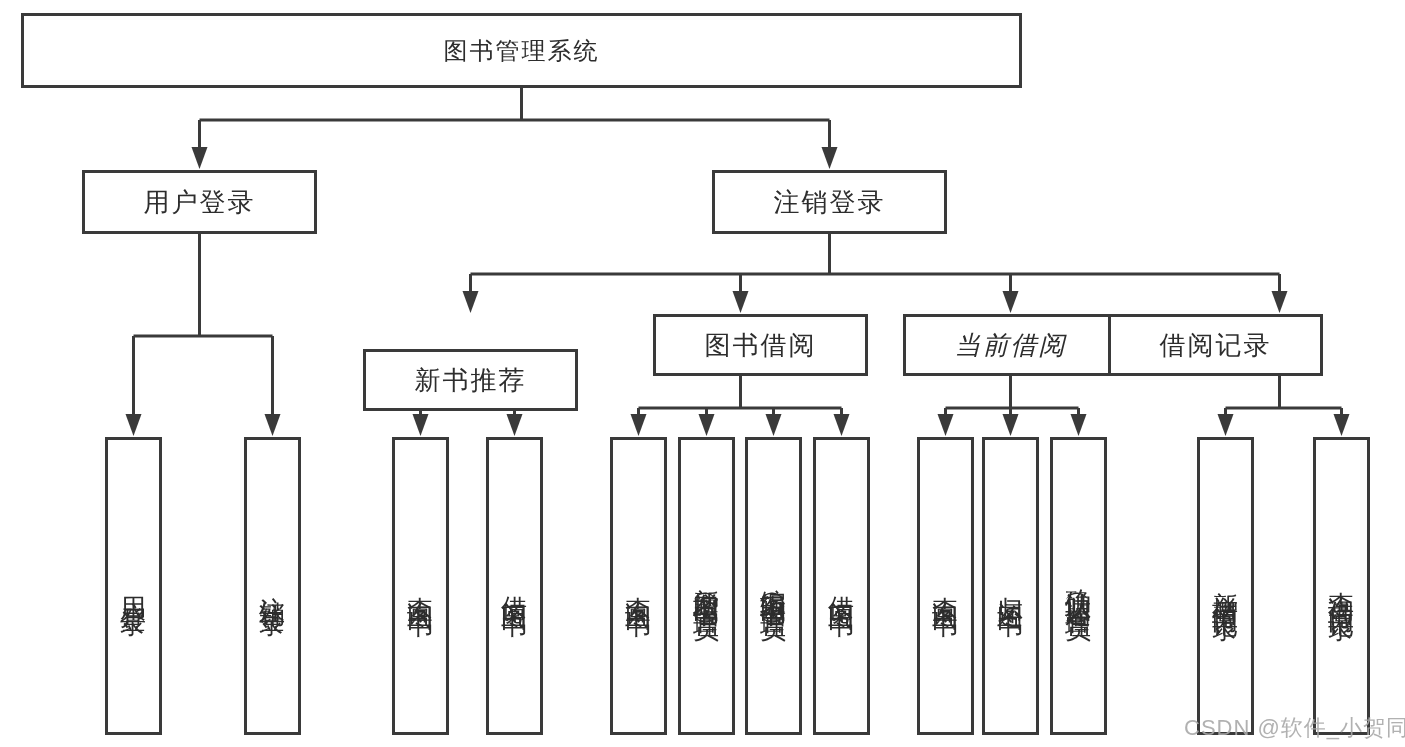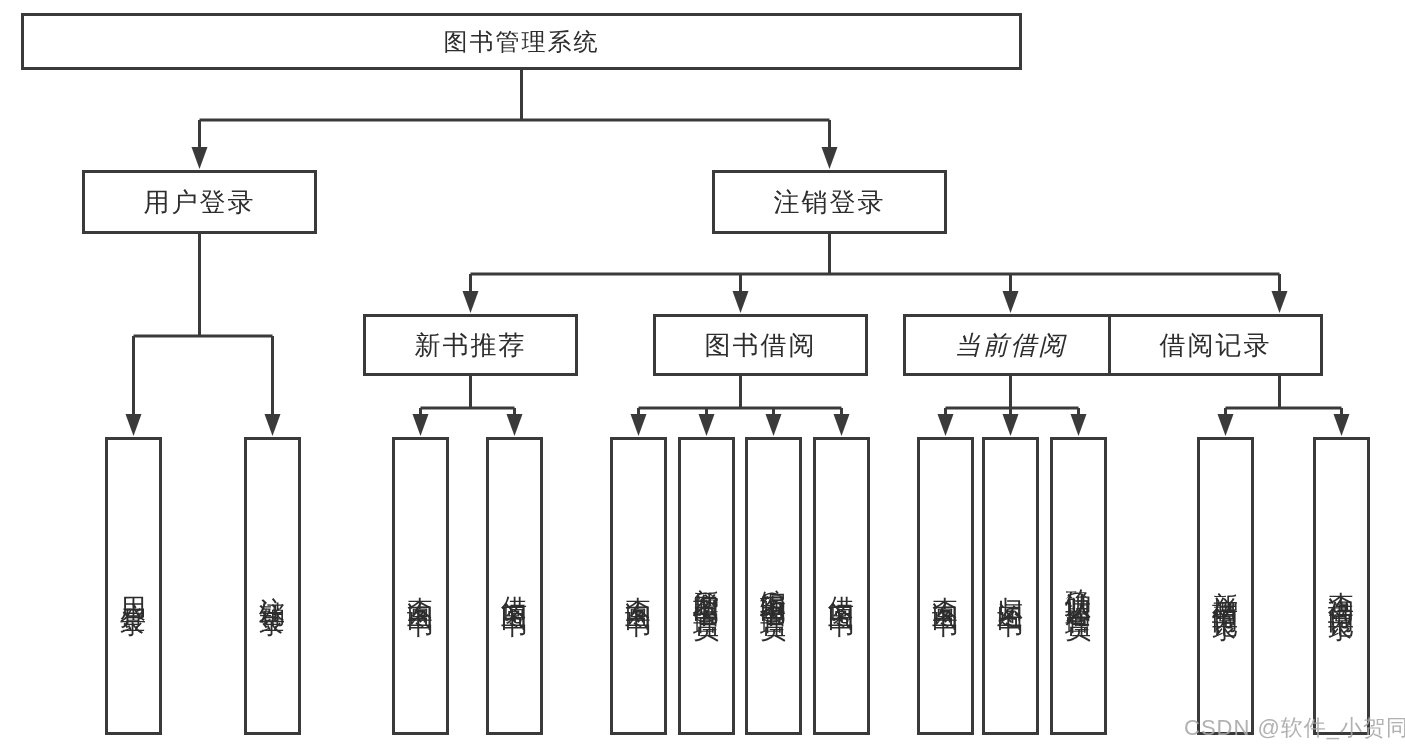--- a/index.html
+++ b/index.html
@@ -40,29 +40,29 @@
     border: 3px solid #3a3a3a;
     display: flex;
     align-items: center;
     justify-content: center;
     color: #2d2d2d;
     letter-spacing: 2px;
     white-space: nowrap;
   }
   .root-node {
     left: 21px; top: 13px;
-    width: 1001px; height: 57px;
+    width: 1001px; height: 75px;
     font-size: 24px;
   }
   .l2-node { top: 170px; width: 235px; height: 64px; font-size: 26px; }
   .l2-a { left: 82px; }
   .l2-b { left: 712px; }
 
   .l3-node { top: 314px; width: 215px; height: 62px; font-size: 26px; }
-  .l3-a { left: 363px; }
+  .l3-a { left: 363px; margin-top: 35px; }
   .l3-b { left: 653px; }
   .l3-c { left: 903px; font-style: italic; }
   .l3-d { left: 1108px; }
 
   .vnode {
     position: absolute;
     top: 437px;
     width: 57px;
     height: 298px;
     background: #ffffff;

